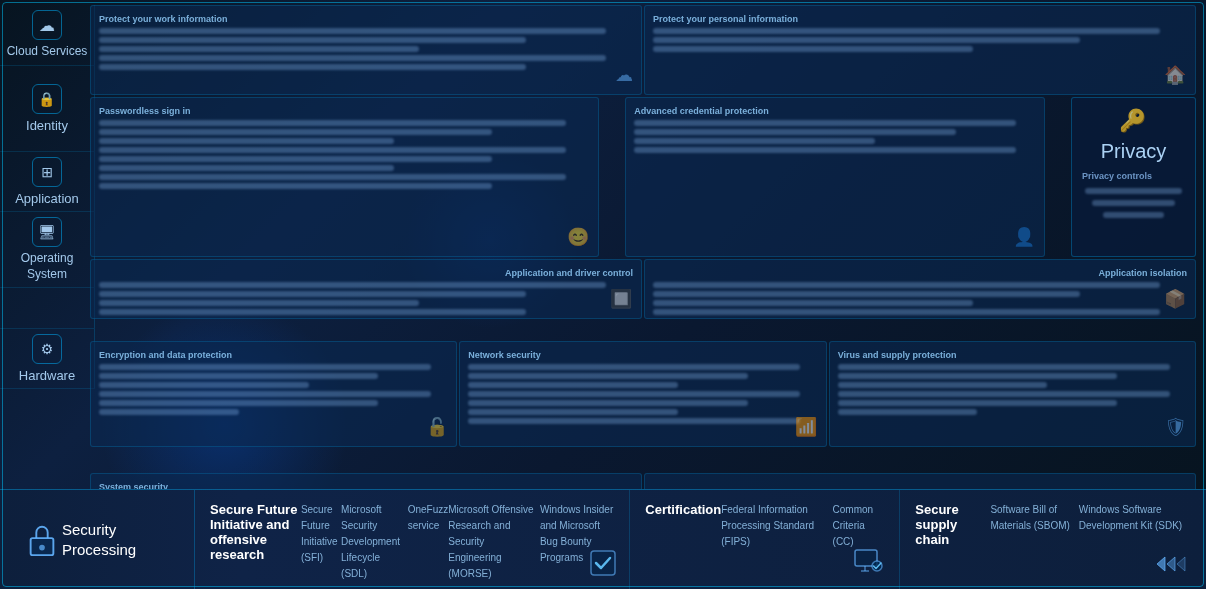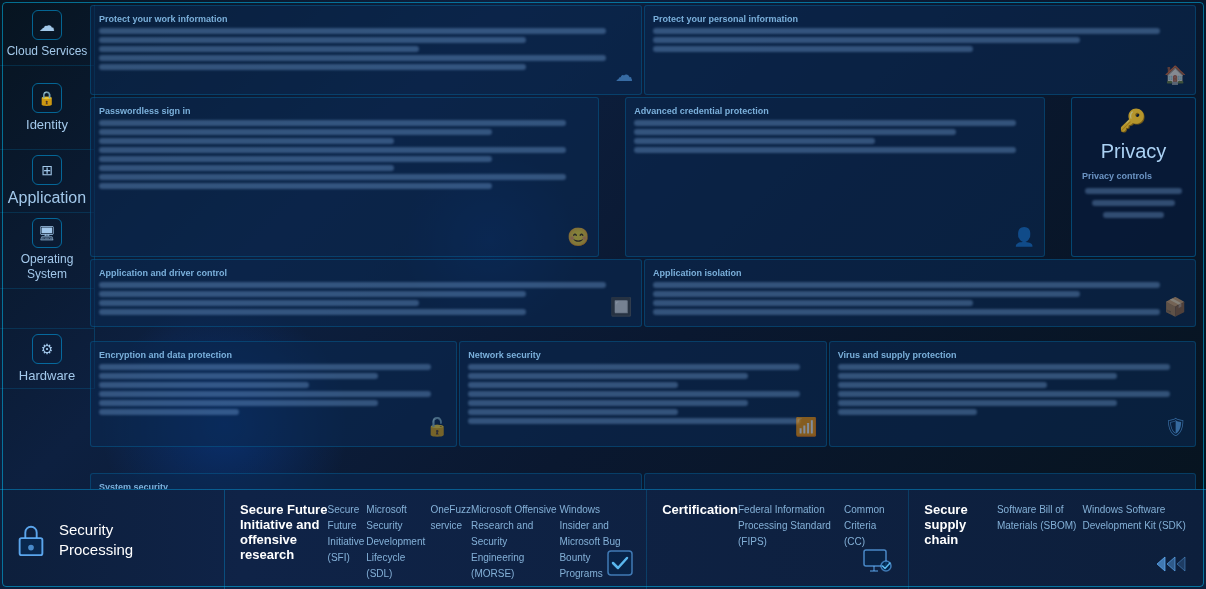--- a/index.html
+++ b/index.html
@@ -107,26 +107,26 @@
       right: 0;
       height: 100px;
       background: linear-gradient(90deg, #0d1f3c 0%, #0f2347 20%, #0d1f3c 100%);
       border-top: 1px solid rgba(0, 180, 255, 0.4);
       display: flex;
       align-items: stretch;
     }
 
     
     .sf-section {
-      width: 225px;
+      width: 195px;
       display: flex;
       align-items: center;
-      padding: 0 15px;
+      padding: 0 26px;
       border-right: 1px solid rgba(0, 180, 255, 0.3);
-      gap: 12px;
+      gap: 4px;
       flex-shrink: 0;
     }
 
     .lock-icon {
       width: 32px;
       height: 36px;
       flex-shrink: 0;
     }
 
     .sf-text {
@@ -231,21 +231,21 @@
 Services</span>
       </div>
 
       <div class="side-label" style="height:160px;">
         <div class="icon-circle" style="font-size:14px;">🔒</div>
         <span style="font-size:13px;color:rgba(180,220,255,0.9);">Identity</span>
       </div>
 
       <div class="side-label" style="height:80px;">
         <div class="icon-circle" style="font-size:14px;">⊞</div>
-        <span style="font-size:16px;color:rgba(180,220,255,0.9);">Application</span>
+        <span style="font-size:13px;color:rgba(180,220,255,0.9);">Application</span>
       </div>
 
       <div class="side-label" style="height:130px;">
         <div class="icon-circle" style="font-size:14px;">🖥</div>
         <span style="font-size:12px;color:rgba(180,220,255,0.9);text-align:center;line-height:1.3;">Operating<br>System</span>
       </div>
 
       <div class="side-label" style="height:70px;">
       </div>
 
@@ -301,21 +301,21 @@
         <div style="width:125px;background:rgba(8,25,55,0.9);border:1px solid rgba(0,180,255,0.3);border-radius:3px;display:flex;flex-direction:column;align-items:center;padding:10px;flex-shrink:0;">
           <div style="font-size:22px;margin-bottom:6px;color:rgba(150,200,255,0.7);">🔑</div>
           <div style="font-size:20px;color:rgba(180,220,255,0.95);font-weight:300;margin-bottom:8px;">Privacy</div>
           <div style="font-size:9px;color:rgba(150,200,255,0.7);font-weight:600;margin-bottom:4px;align-self:flex-start;">Privacy controls</div>
           <div class="blur-line long"></div>
           <div class="blur-line medium"></div>
           <div class="blur-line short"></div>
         </div>
       </div>
 
-      <div class="grid-row" style="height:68px;">
+      <div class="grid-row" style="height:60px;text-align:right;">
         <div class="grid-cell wide">
           <div class="cell-title">Application and driver control</div>
           <div class="blur-line long"></div>
           <div class="blur-line medium"></div>
           <div class="blur-line short"></div>
           <div class="blur-line medium"></div>
           <div class="cell-icon">🔲</div>
         </div>
         <div class="grid-cell wide">
           <div class="cell-title">Application isolation</div>

